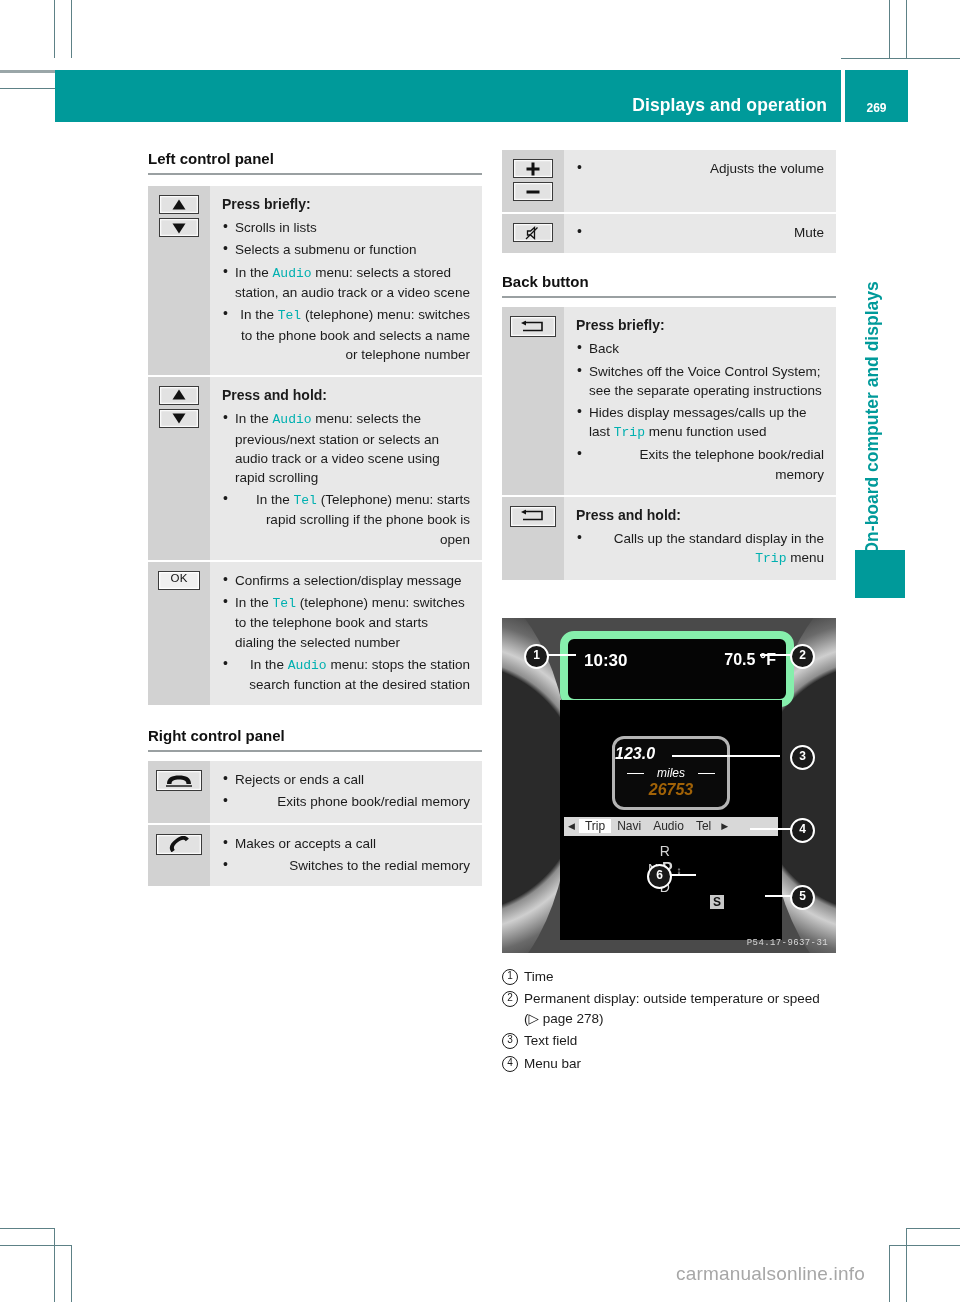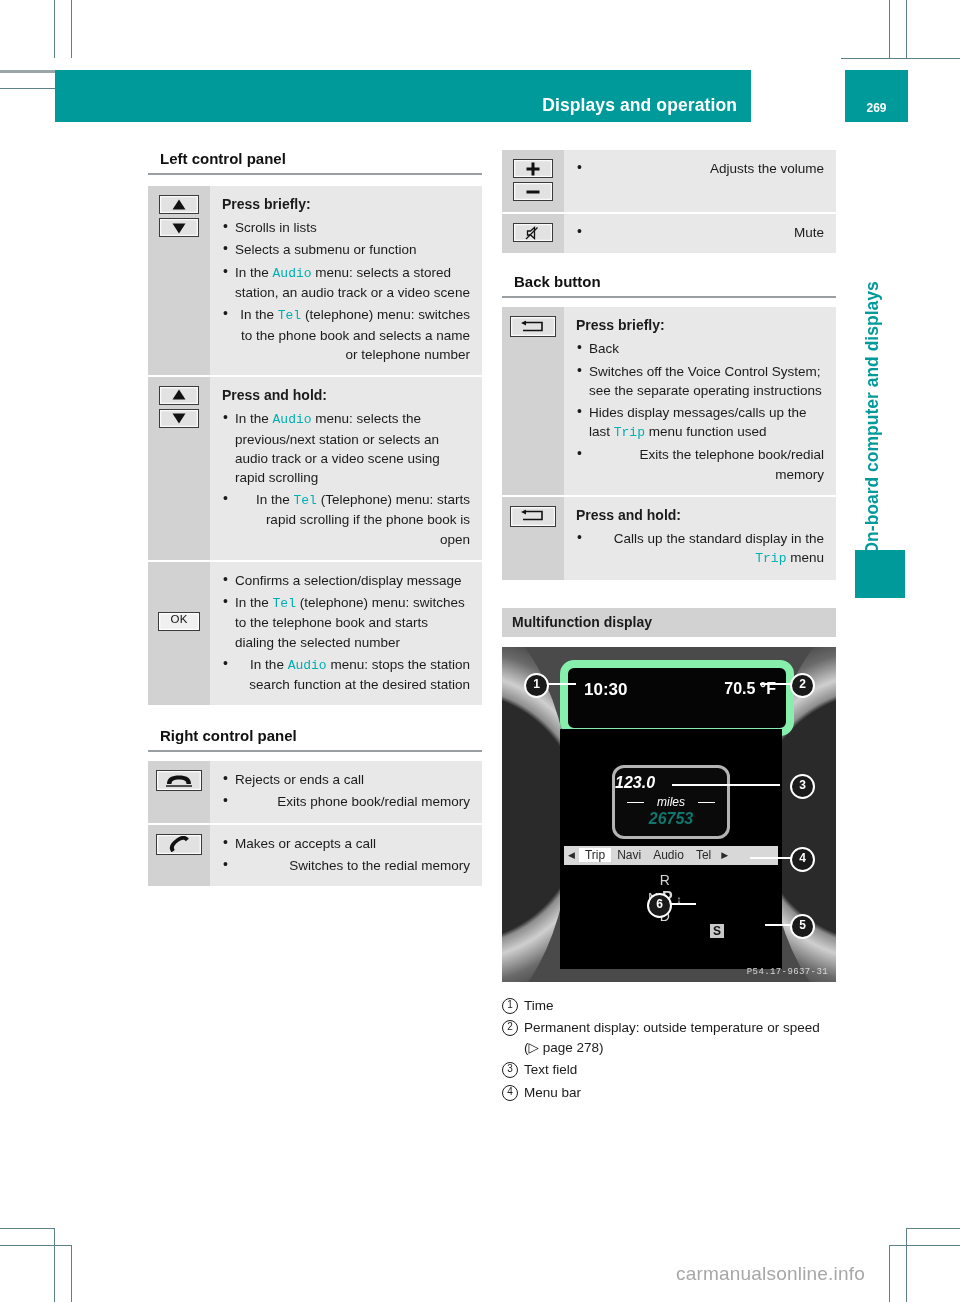--- a/index.html
+++ b/index.html
@@ -5,21 +5,21 @@
   html,body{margin:0;padding:0;background:#ffffff;}
   body{width:960px;height:1302px;position:relative;overflow:hidden;
        font-family:"Liberation Sans","DejaVu Sans",sans-serif;color:#1b1b1b;}
 
   
   .crop{position:absolute;background:#5d8186;}
   .cropv{width:1px;}
   .croph{height:1px;}
 
   
-  #header-band{position:absolute;left:55px;top:70px;width:696px;height:52px;
+  #header-band{position:absolute;left:55px;top:70px;width:786px;height:52px;
                background:#009a9a;}
   #header-pagebox{position:absolute;left:845px;top:70px;width:63px;height:52px;
                   background:#009a9a;}
   #header-title{position:absolute;right:0;bottom:6px;padding-right:14px;
                 color:#fff;font-size:17.5px;font-weight:bold;letter-spacing:.1px;
                 white-space:nowrap;}
   #header-pagenum{position:absolute;left:0;bottom:7px;width:100%;text-align:center;
                   color:#fff;font-size:12px;font-weight:bold;}
   #header-rule{position:absolute;left:841px;top:58px;width:119px;height:1px;background:#5d8186;}
 
@@ -28,21 +28,21 @@
   #thumb-label{position:absolute;left:-180px;top:180px;width:400px;
                transform:rotate(-90deg);text-align:left;
                color:#009a9a;font-size:17.5px;font-weight:bold;white-space:nowrap;}
   #thumb-block{position:absolute;left:855px;top:550px;width:50px;height:48px;background:#009a9a;}
 
   
   .col{position:absolute;width:334px;}
   #col-left{left:148px;top:150px;}
   #col-right{left:502px;top:150px;}
 
-  h2.sect{font-size:15px;font-weight:bold;margin:0 0 6px 12px;padding:0;color:#111;}
+  h2.sect{font-size:15px;font-weight:bold;margin:0 0 6px 0;padding:0;color:#111;}
   .rule{height:2px;background:#9aa0a2;margin:0 0 9px 0;}
 
   
   .spec{width:100%;border-collapse:collapse;}
   .spec tr{vertical-align:top;}
   .spec td{padding:0;}
   .ic-cell{width:62px;background:#d2d2d2;padding:9px 0 11px 0 !important;text-align:center;}
   .tx-cell{background:#e8e8e8;padding:9px 12px 11px 12px !important;}
   .row-sep td{height:2px;padding:0 !important;background:#ffffff;}
 
@@ -58,21 +58,21 @@
   
   .key{display:block;margin:0 auto 4px auto;width:38px;height:17px;
        border:1.6px solid #3b3b3b;background:#e2e2e2;
        box-shadow:inset 0 0 0 1.3px #fafafa;
        line-height:14px;text-align:center;font-size:11px;color:#111;
        position:relative;}
   .key:last-child{margin-bottom:0;}
   .key svg{display:block;position:absolute;left:50%;top:50%;
            transform:translate(-50%,-50%);}
   .key.ok{width:40px;font-size:11.5px;font-weight:normal;letter-spacing:.3px;
-          box-shadow:inset 0 0 0 1.3px #fff;background:#f0f0f0;line-height:13.6px;margin-top:41px;}
+          box-shadow:inset 0 0 0 1.3px #fff;background:#f0f0f0;line-height:13.6px;}
   .key.wide{width:44px;height:19px;}
   .key.phone{width:44px;height:19px;}
 
   
   #mfd-head{background:#d2d2d2;font-weight:bold;font-size:14px;
             padding:6px 10px 7px 10px;}
   #mfd-figure{margin-top:10px;width:334px;height:335px;position:relative;
               background:#4a4a4a;overflow:hidden;}
   .gauge{position:absolute;top:-40px;width:230px;height:420px;border-radius:50%;
          background:radial-gradient(circle at 50% 50%,#2a2a2a 52%,#8e8e8e 54%,#cfcfcf 60%,#6a6a6a 70%,#2e2e2e 84%);}
@@ -85,21 +85,21 @@
   #mfd-screen{position:absolute;left:58px;top:82px;width:222px;height:240px;background:#000;}
   #mfd-textfield{position:absolute;left:52px;top:36px;width:112px;height:68px;
                  border-radius:12px;border:3px solid #b4b4b4;background:#0a0a0a;}
   #mfd-dist{position:absolute;left:0;top:6px;width:100%;text-align:left;color:#fff;
             font-style:italic;font-size:16px;font-weight:bold;}
   #mfd-unit{position:absolute;left:0;top:27px;width:100%;text-align:center;color:#fff;
             font-style:italic;font-size:12px;}
   #mfd-unit:before,#mfd-unit:after{content:"";position:absolute;top:7px;width:17px;height:1px;background:#fff;}
   #mfd-unit:before{left:12px;}
   #mfd-unit:after{right:12px;}
-  #mfd-odo{position:absolute;left:0;top:42px;width:100%;text-align:center;color:#0f766e;
+  #mfd-odo{position:absolute;left:0;top:42px;width:100%;text-align:center;color:#a16207;
            font-style:italic;font-size:16px;font-weight:bold;}
   #mfd-menubar{position:absolute;left:4px;top:117px;width:214px;height:19px;
                background:#d8d8d8;display:flex;align-items:center;color:#2a2a2a;font-size:12px;}
   #mfd-menubar .mi{padding:0 6px;}
   #mfd-menubar .mi.sel{background:#fff;font-weight:normal;}
   #mfd-menubar .arw{padding:0 4px;font-size:9px;}
   #mfd-gear{position:absolute;left:88px;top:143px;color:#d5d5d5;
             font-size:14px;text-align:center;line-height:17px;}
   #mfd-gear .big{font-size:16px;font-weight:bold;}
   #mfd-s{position:absolute;left:150px;top:195px;background:#c9c9c9;color:#111;
@@ -358,21 +358,20 @@
             <ul class="bl">
               <li><span>Calls up the standard display in the </span><span class="mono">Trip</span><span> menu</span></li>
             </ul>
           </td>
         </tr>
       </tbody>
     </table>
 
   <div style="height:28px;"></div>
 
-  <div id="mfd-head">Multifunction display</div>
 
   <div id="mfd-figure">
     <div class="gauge" id="g-left"></div>
     <div class="gauge" id="g-right"></div>
 
     <div id="mfd-bezel">
       <div id="mfd-time">10:30</div>
       <div id="mfd-temp">70.5 °F</div>
     </div>
 

